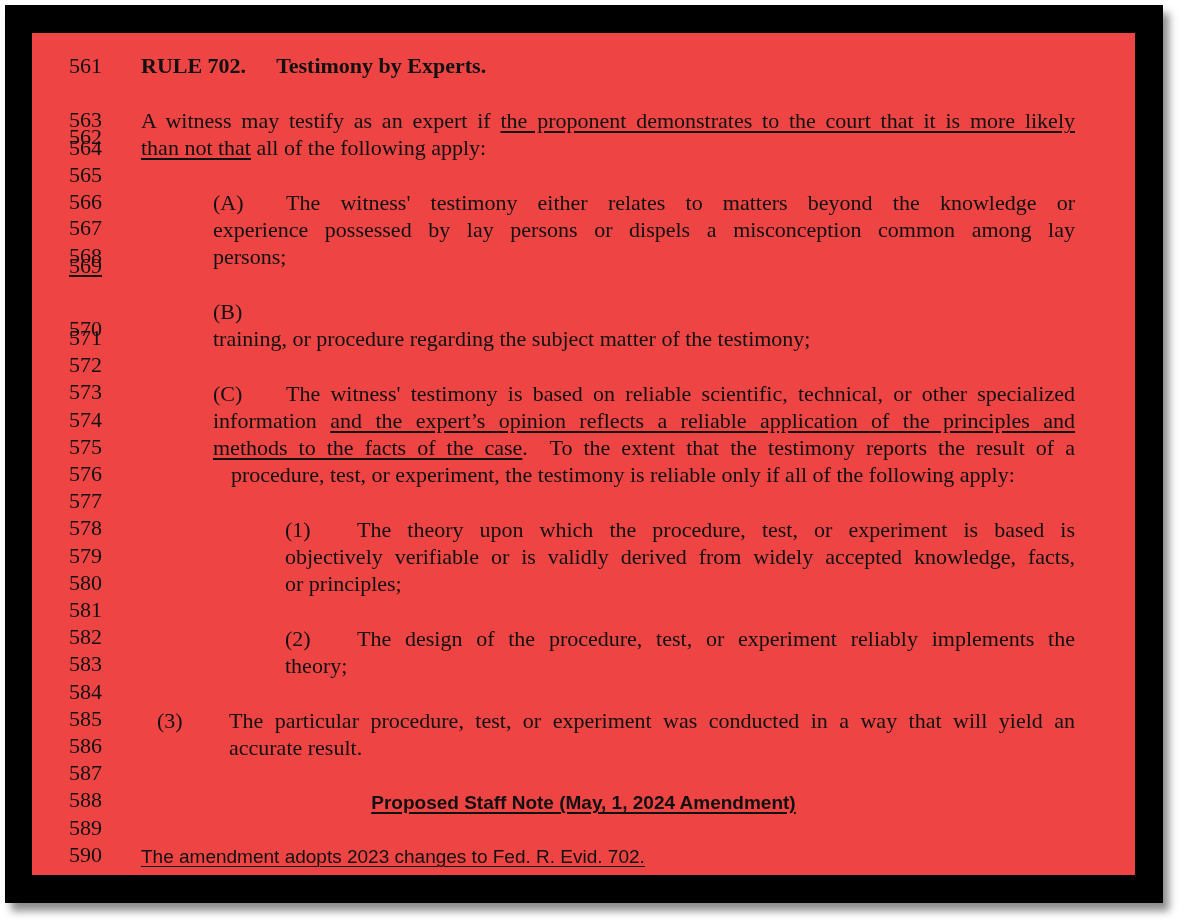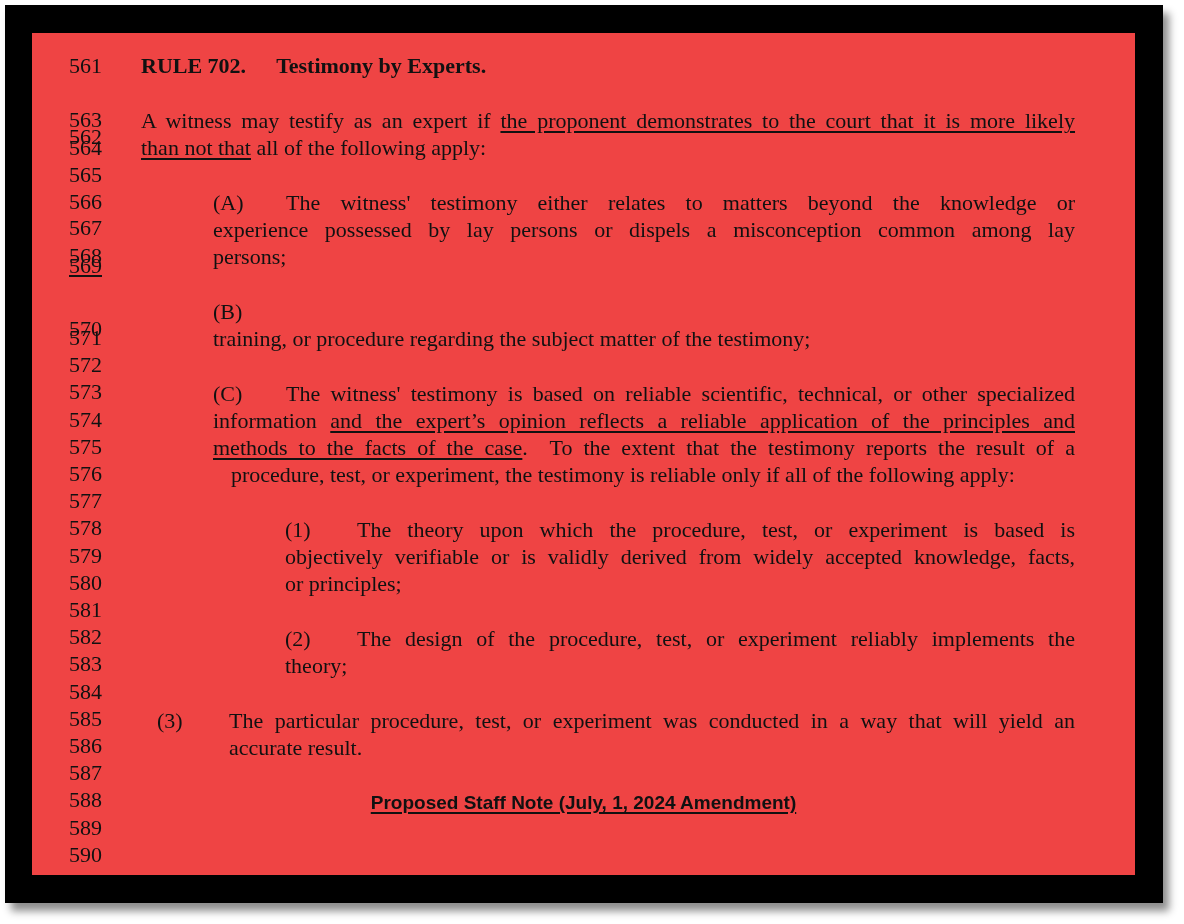--- a/index.html
+++ b/index.html
@@ -100,15 +100,16 @@
   <div class="line" style="left:253px; top:537px;">or principles;</div>
 
   <div class="line" style="left:253px; top:592px;">(2)</div>
   <div class="line just" style="left:325px; top:592px; width:718px;">The design of the procedure, test, or experiment reliably implements the</div>
   <div class="line" style="left:253px; top:619px;">theory;</div>
 
   <div class="line" style="left:125px; top:674px;">(3)</div>
   <div class="line just" style="left:197px; top:674px; width:846px;">The particular procedure, test, or experiment was conducted in a way that will yield an</div>
   <div class="line" style="left:197px; top:701px;">accurate result.</div>
 
-  <div class="line sans bold u" style="left:0; width:1103px; text-align:center; top:756px; font-size:19px;">Proposed Staff Note (July, 1, 2024 Amendment)</div>
+  <div class="line sans bold u" style="left:0; width:1103px; text-align:center; top:756px; font-size:19px;">Proposed Staff Note (May, 1, 2024 Amendment)</div>
 
+  <div class="line sans u" style="left:109px; top:810px; font-size:19px; text-decoration-thickness:1px;">The amendment adopts 2023 changes to Fed. R. Evid. 702.</div>
 </div>
 
 </body></html>

